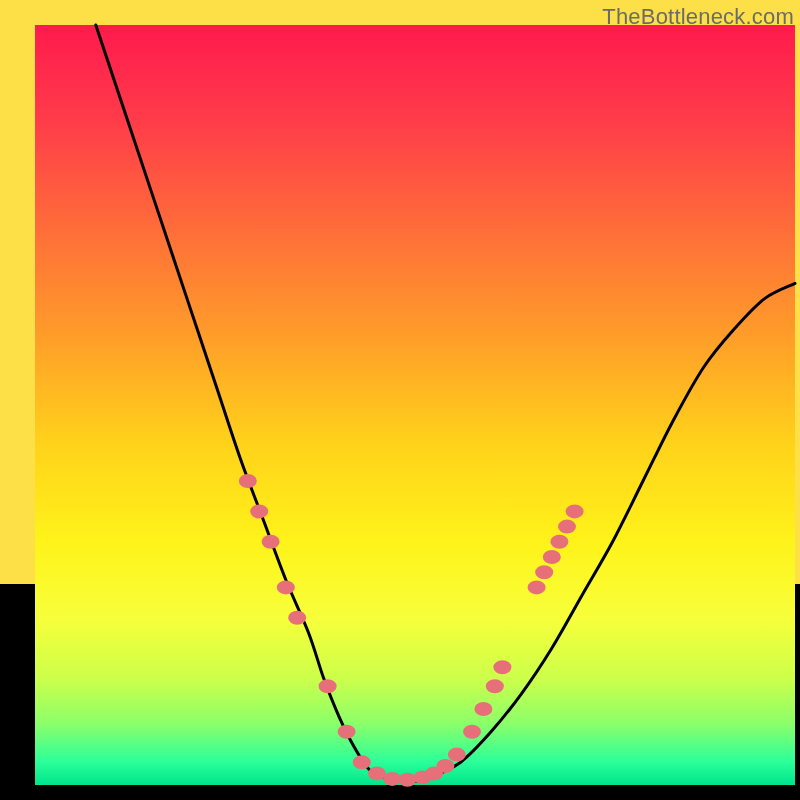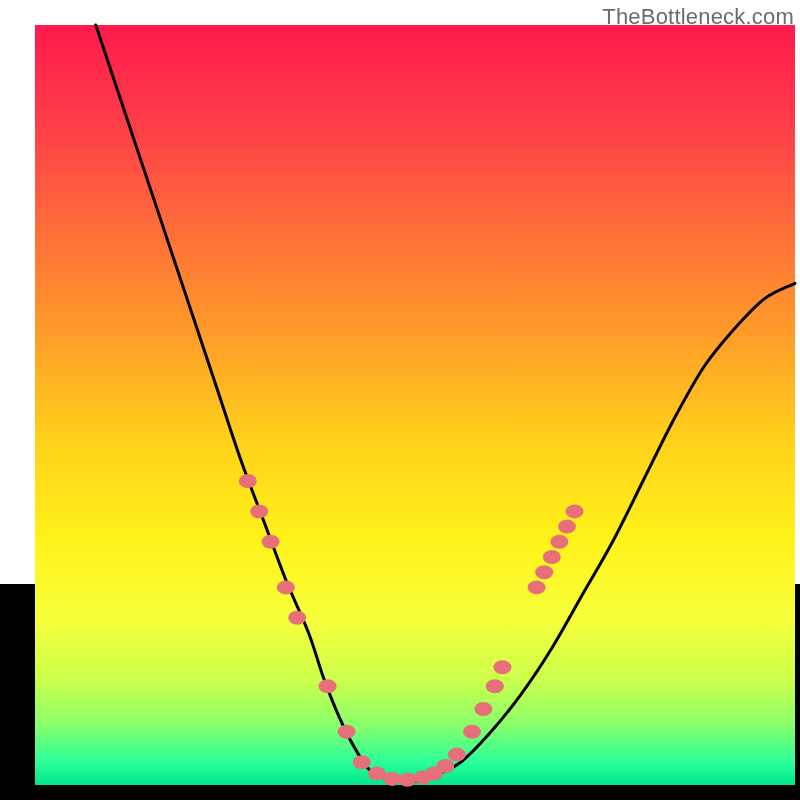--- a/index.html
+++ b/index.html
@@ -10,21 +10,21 @@
     background: #000;
     overflow: hidden;
     font-family: Arial, Helvetica, sans-serif;
   }
   .frame {
     position: absolute;
     left: 0;
     top: 0;
     width: 800px;
     height: 584px;
-    background: #ffffff;
+    background: #fde047;
   }
   .plot {
     position: absolute;
     left: 35px;
     top: 25px;
     width: 760px;
     height: 760px;
     
     background: linear-gradient(
       to bottom,

